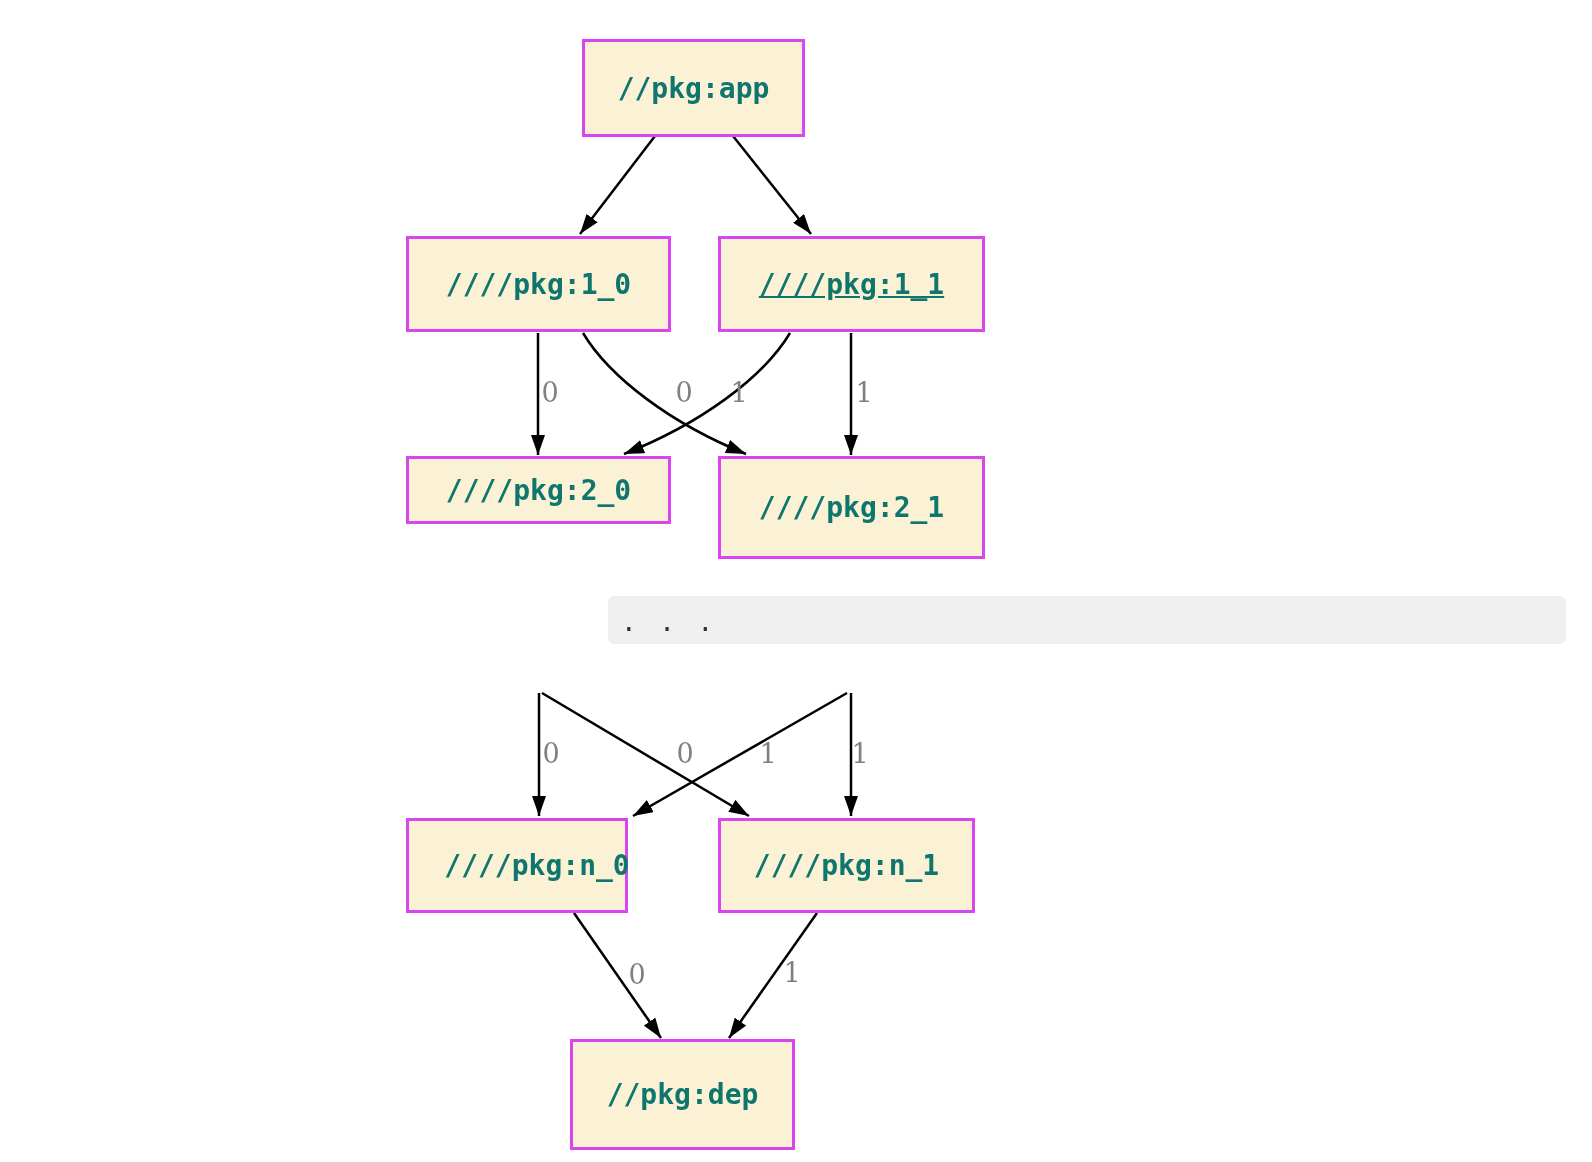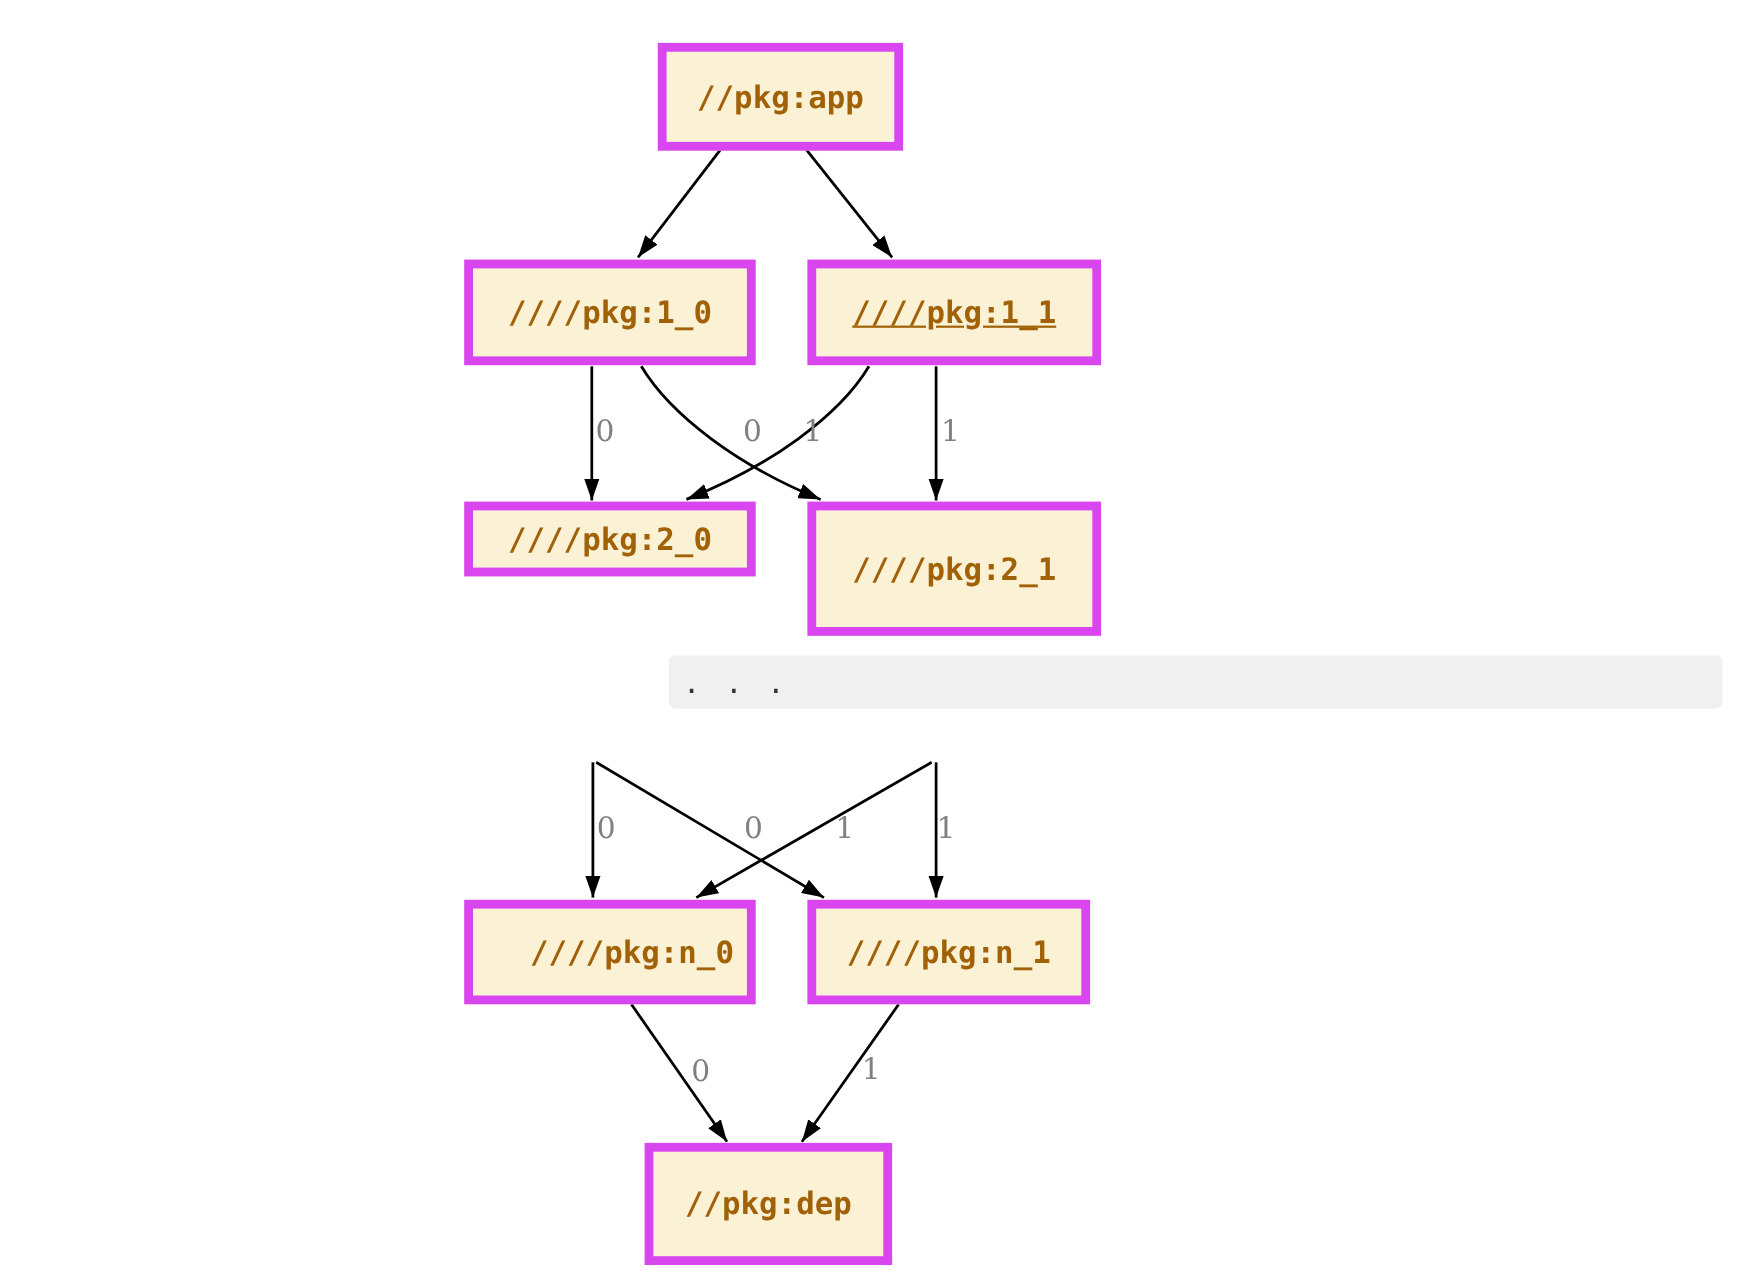--- a/index.html
+++ b/index.html
@@ -17,38 +17,37 @@
   .edges-layer {
     position: absolute;
     left: 0; top: 0;
     width: 1592px; height: 1162px;
     pointer-events: none;
   }
 
   .node {
     position: absolute;
     background: #fbf2d6;
-    border: 8px solid #d946ef;
+    border: 3px solid #d946ef;
     display: flex;
     align-items: center;
     justify-content: center;
     font-family: "DejaVu Sans Mono", "Liberation Mono", monospace;
     font-weight: bold;
     font-size: 28px;
-    color: #a16207;
+    color: #0f766e;
     white-space: nowrap;
-    margin-left: 16px;
   }
 
   #node-app  { left: 582px; top: 39px;   width: 223px; height: 98px; }
   #node-1-0  { left: 406px; top: 236px;  width: 265px; height: 96px; }
   #node-1-1  { left: 718px; top: 236px;  width: 267px; height: 96px; text-decoration: underline; }
   #node-2-0  { left: 406px; top: 456px;  width: 265px; height: 68px; }
-  #node-2-1  { left: 718px; top: 456px;  width: 267px; height: 122px; }
-  #node-n-0  { left: 406px; top: 818px;  width: 265px; height: 95px; padding-left: 40px; }
+  #node-2-1  { left: 718px; top: 456px;  width: 267px; height: 103px; }
+  #node-n-0  { left: 406px; top: 818px;  width: 222px; height: 95px; padding-left: 40px; }
   #node-n-1  { left: 718px; top: 818px;  width: 257px; height: 95px; }
   #node-dep  { left: 570px; top: 1039px; width: 225px; height: 111px; }
 
   .ellipsis-band {
     position: absolute;
     left: 608px; top: 596px;
     width: 958px; height: 48px;
     background: #f0f0f0;
     border-radius: 6px;
     display: flex;

